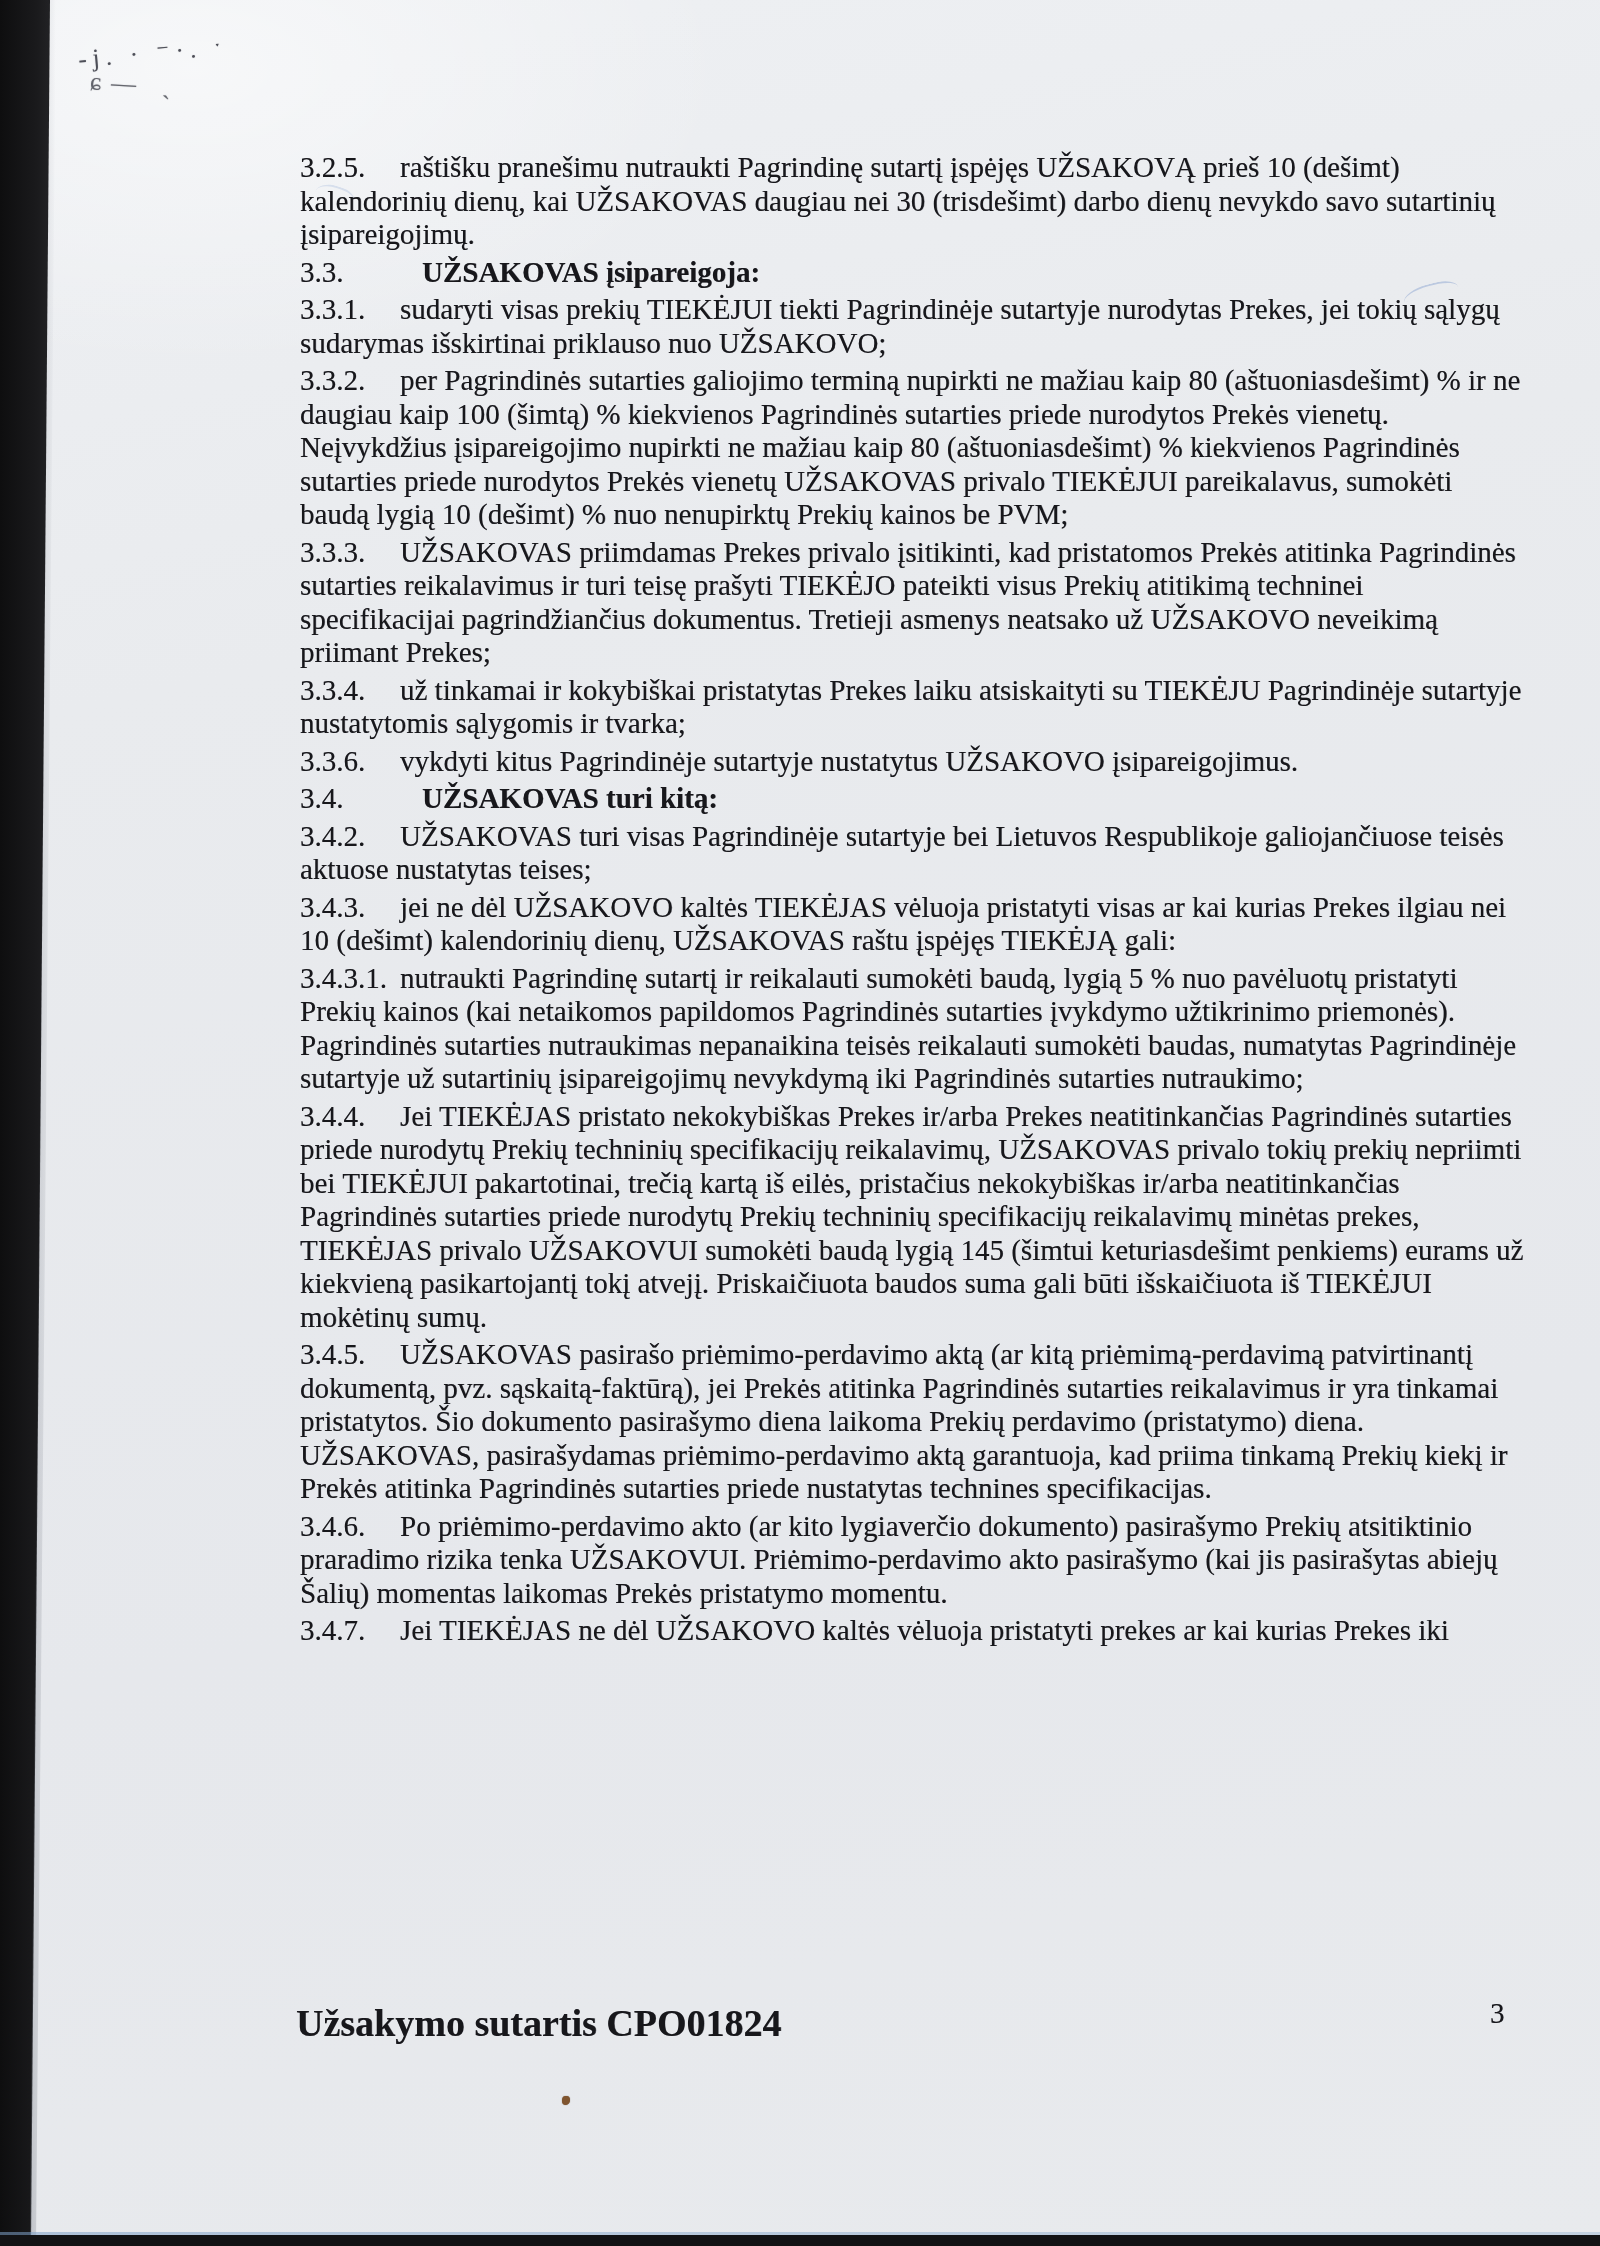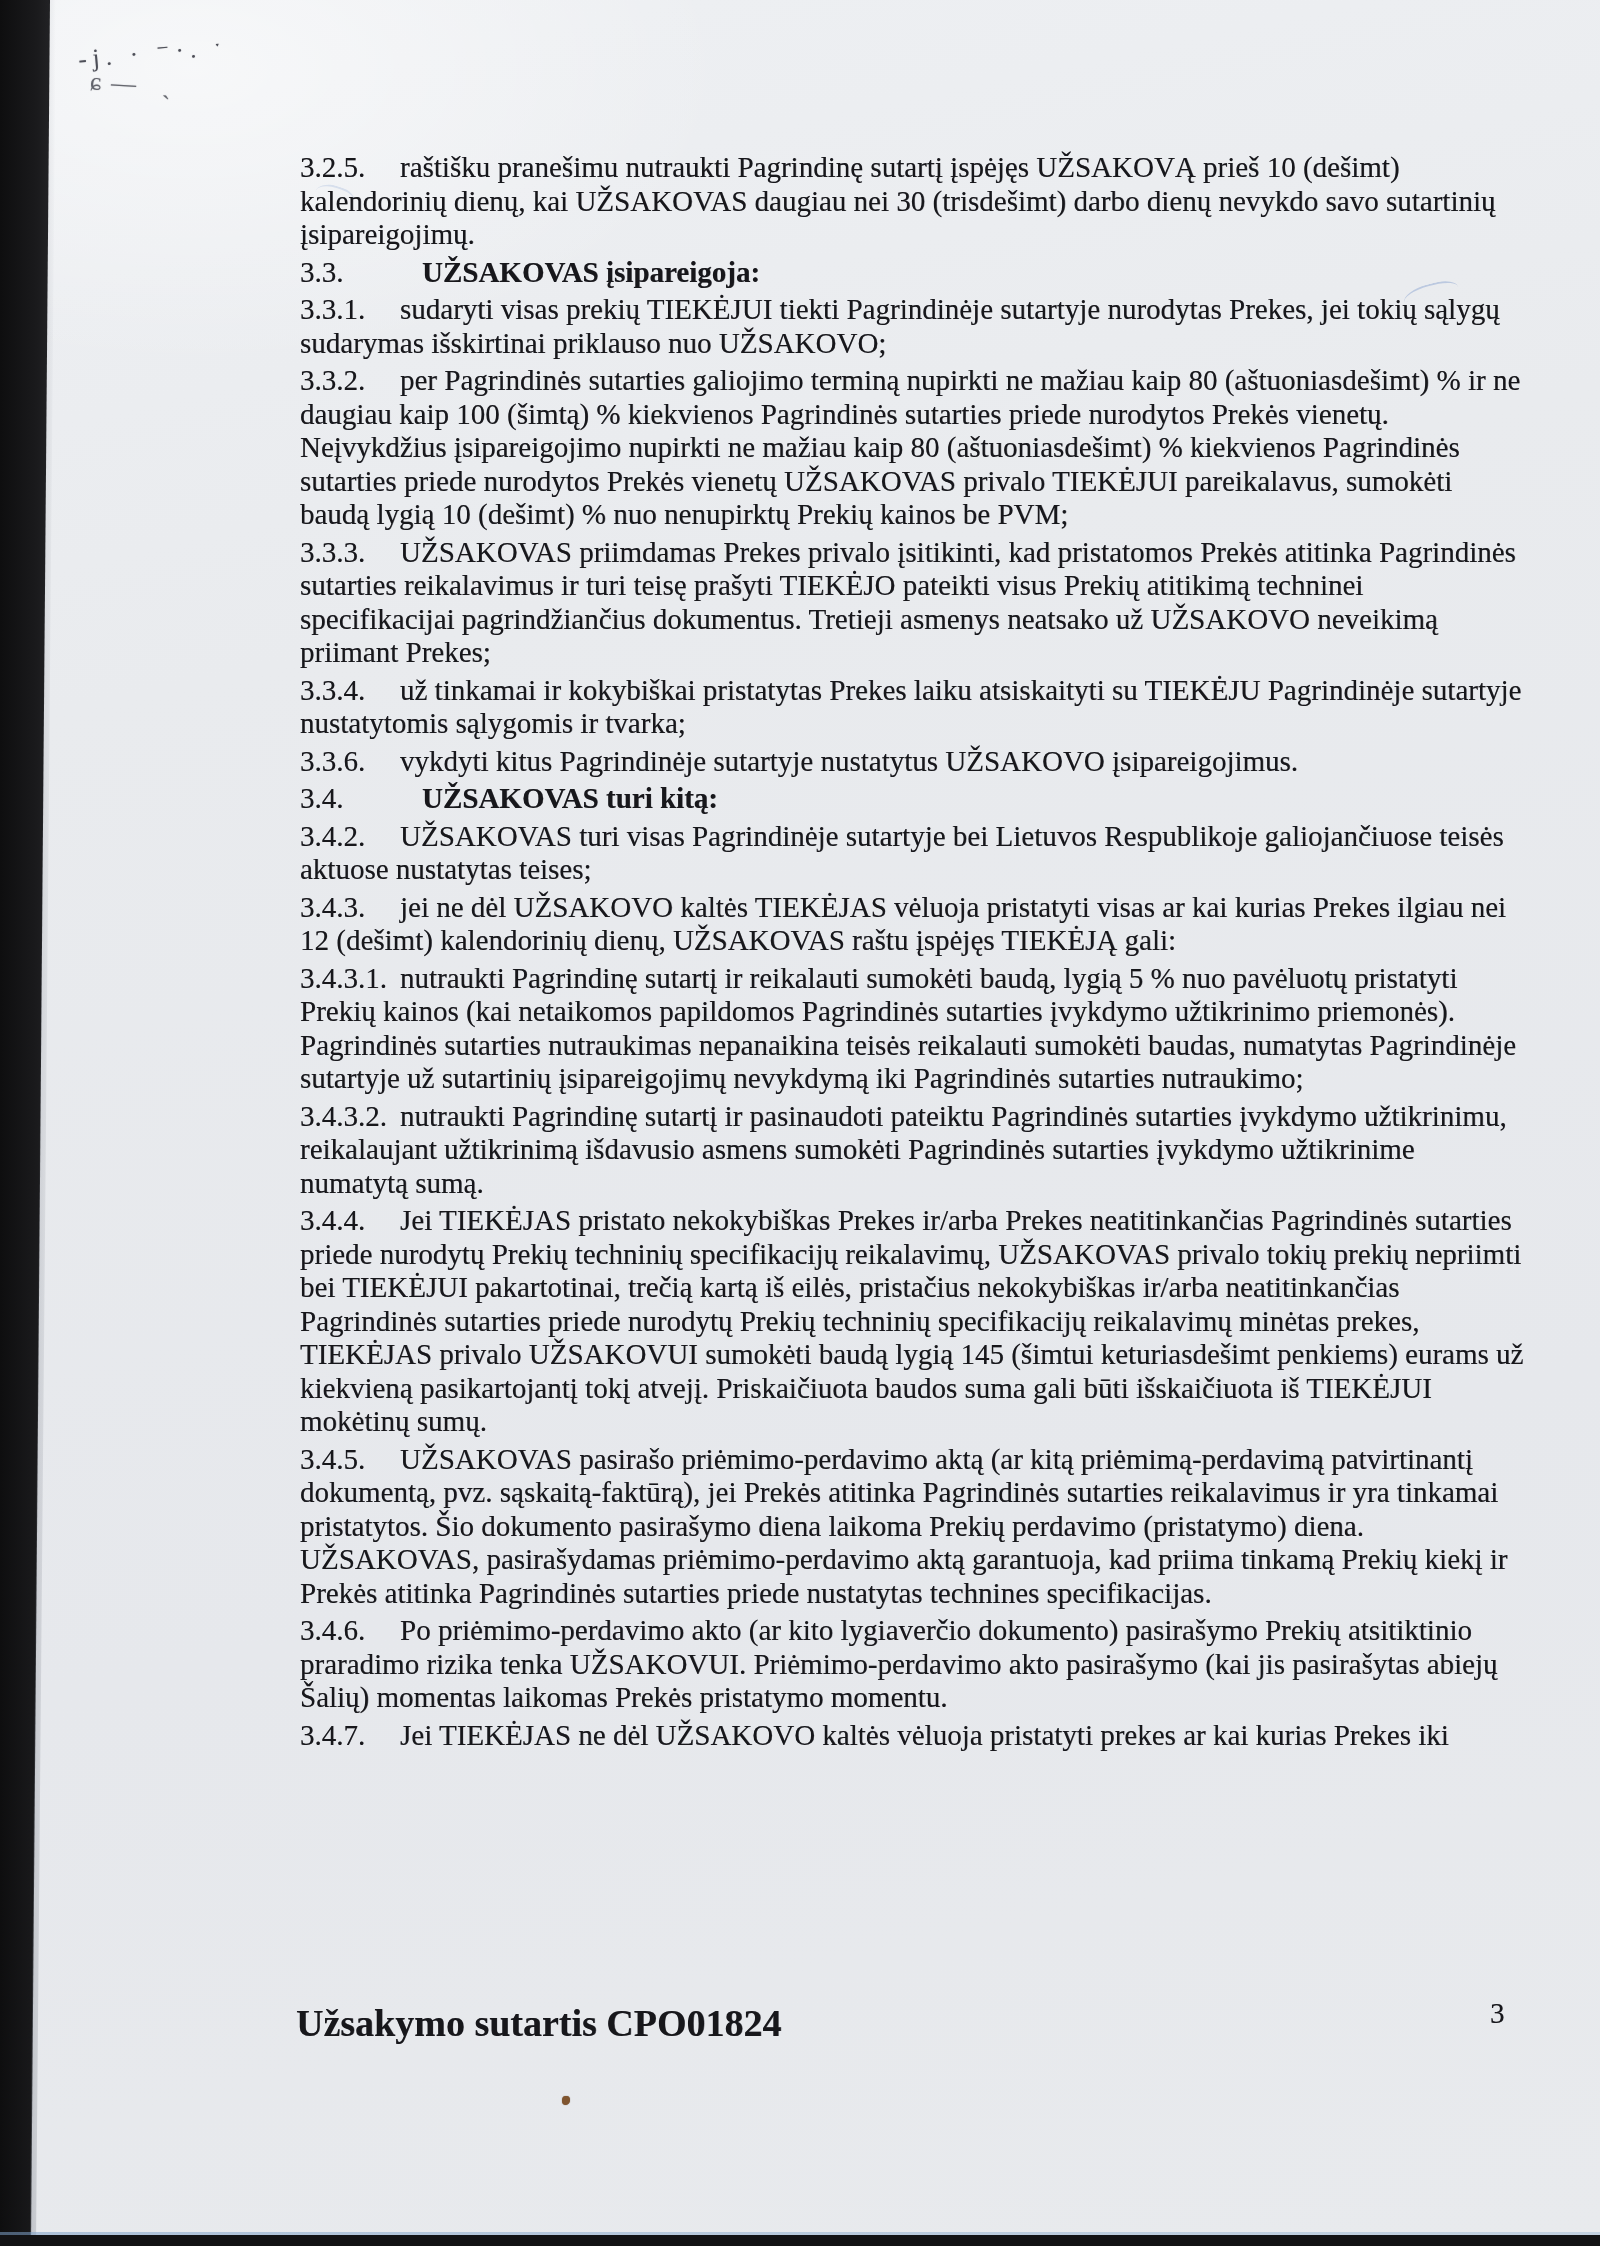--- a/index.html
+++ b/index.html
@@ -88,23 +88,22 @@
   <div class="doc-body">
       <p class="para"><span class="num">3.2.5.</span><span class="txt">raštišku pranešimu nutraukti Pagrindinę sutartį įspėjęs UŽSAKOVĄ prieš 10 (dešimt) kalendorinių dienų, kai UŽSAKOVAS daugiau nei 30 (trisdešimt) darbo dienų nevykdo savo sutartinių įsipareigojimų.</span></p>
       <p class="para heading"><span class="num">3.3.</span><span class="txt">UŽSAKOVAS įsipareigoja:</span></p>
       <p class="para"><span class="num">3.3.1.</span><span class="txt">sudaryti visas prekių TIEKĖJUI tiekti Pagrindinėje sutartyje nurodytas Prekes, jei tokių sąlygų sudarymas išskirtinai priklauso nuo UŽSAKOVO;</span></p>
       <p class="para"><span class="num">3.3.2.</span><span class="txt">per Pagrindinės sutarties galiojimo terminą nupirkti ne mažiau kaip 80 (aštuoniasdešimt) % ir ne daugiau kaip 100 (šimtą) % kiekvienos Pagrindinės sutarties priede nurodytos Prekės vienetų. Neįvykdžius įsipareigojimo nupirkti ne mažiau kaip 80 (aštuoniasdešimt) % kiekvienos Pagrindinės sutarties priede nurodytos Prekės vienetų UŽSAKOVAS privalo TIEKĖJUI pareikalavus, sumokėti baudą lygią 10 (dešimt) % nuo nenupirktų Prekių kainos be PVM;</span></p>
       <p class="para"><span class="num">3.3.3.</span><span class="txt">UŽSAKOVAS priimdamas Prekes privalo įsitikinti, kad pristatomos Prekės atitinka Pagrindinės sutarties reikalavimus ir turi teisę prašyti TIEKĖJO pateikti visus Prekių atitikimą techninei specifikacijai pagrindžiančius dokumentus. Tretieji asmenys neatsako už UŽSAKOVO neveikimą priimant Prekes;</span></p>
       <p class="para"><span class="num">3.3.4.</span><span class="txt">už tinkamai ir kokybiškai pristatytas Prekes laiku atsiskaityti su TIEKĖJU Pagrindinėje sutartyje nustatytomis sąlygomis ir tvarka;</span></p>
       <p class="para"><span class="num">3.3.6.</span><span class="txt">vykdyti kitus Pagrindinėje sutartyje nustatytus UŽSAKOVO įsipareigojimus.</span></p>
       <p class="para heading"><span class="num">3.4.</span><span class="txt">UŽSAKOVAS turi kitą:</span></p>
       <p class="para"><span class="num">3.4.2.</span><span class="txt">UŽSAKOVAS turi visas Pagrindinėje sutartyje bei Lietuvos Respublikoje galiojančiuose teisės aktuose nustatytas teises;</span></p>
-      <p class="para"><span class="num">3.4.3.</span><span class="txt">jei ne dėl UŽSAKOVO kaltės TIEKĖJAS vėluoja pristatyti visas ar kai kurias Prekes ilgiau nei 12 (dešimt) kalendorinių dienų, UŽSAKOVAS raštu įspėjęs TIEKĖJĄ gali:</span></p>
+      <p class="para"><span class="num">3.4.3.</span><span class="txt">jei ne dėl UŽSAKOVO kaltės TIEKĖJAS vėluoja pristatyti visas ar kai kurias Prekes ilgiau nei 10 (dešimt) kalendorinių dienų, UŽSAKOVAS raštu įspėjęs TIEKĖJĄ gali:</span></p>
       <p class="para"><span class="num">3.4.3.1.</span><span class="txt">nutraukti Pagrindinę sutartį ir reikalauti sumokėti baudą, lygią 5 % nuo pavėluotų pristatyti Prekių kainos (kai netaikomos papildomos Pagrindinės sutarties įvykdymo užtikrinimo priemonės). Pagrindinės sutarties nutraukimas nepanaikina teisės reikalauti sumokėti baudas, numatytas Pagrindinėje sutartyje už sutartinių įsipareigojimų nevykdymą iki Pagrindinės sutarties nutraukimo;</span></p>
-      <p class="para"><span class="num">3.4.3.2.</span><span class="txt">nutraukti Pagrindinę sutartį ir pasinaudoti pateiktu Pagrindinės sutarties įvykdymo užtikrinimu, reikalaujant užtikrinimą išdavusio asmens sumokėti Pagrindinės sutarties įvykdymo užtikrinime numatytą sumą.</span></p>
       <p class="para"><span class="num">3.4.4.</span><span class="txt">Jei TIEKĖJAS pristato nekokybiškas Prekes ir/arba Prekes neatitinkančias Pagrindinės sutarties priede nurodytų Prekių techninių specifikacijų reikalavimų, UŽSAKOVAS privalo tokių prekių nepriimti bei TIEKĖJUI pakartotinai, trečią kartą iš eilės, pristačius nekokybiškas ir/arba neatitinkančias Pagrindinės sutarties priede nurodytų Prekių techninių specifikacijų reikalavimų minėtas prekes, TIEKĖJAS privalo UŽSAKOVUI sumokėti baudą lygią 145 (šimtui keturiasdešimt penkiems) eurams už kiekvieną pasikartojantį tokį atvejį. Priskaičiuota baudos suma gali būti išskaičiuota iš TIEKĖJUI mokėtinų sumų.</span></p>
       <p class="para"><span class="num">3.4.5.</span><span class="txt">UŽSAKOVAS pasirašo priėmimo-perdavimo aktą (ar kitą priėmimą-perdavimą patvirtinantį dokumentą, pvz. sąskaitą-faktūrą), jei Prekės atitinka Pagrindinės sutarties reikalavimus ir yra tinkamai pristatytos. Šio dokumento pasirašymo diena laikoma Prekių perdavimo (pristatymo) diena. UŽSAKOVAS, pasirašydamas priėmimo-perdavimo aktą garantuoja, kad priima tinkamą Prekių kiekį ir Prekės atitinka Pagrindinės sutarties priede nustatytas technines specifikacijas.</span></p>
       <p class="para"><span class="num">3.4.6.</span><span class="txt">Po priėmimo-perdavimo akto (ar kito lygiaverčio dokumento) pasirašymo Prekių atsitiktinio praradimo rizika tenka UŽSAKOVUI. Priėmimo-perdavimo akto pasirašymo (kai jis pasirašytas abiejų Šalių) momentas laikomas Prekės pristatymo momentu.</span></p>
       <p class="para"><span class="num">3.4.7.</span><span class="txt">Jei TIEKĖJAS ne dėl UŽSAKOVO kaltės vėluoja pristatyti prekes ar kai kurias Prekes iki</span></p>
     </div>
 
   <div class="doc-footer">Užsakymo sutartis CPO01824</div>
   <div class="page-number">3</div>
 
   <div class="edge-bottom-blue"></div>

